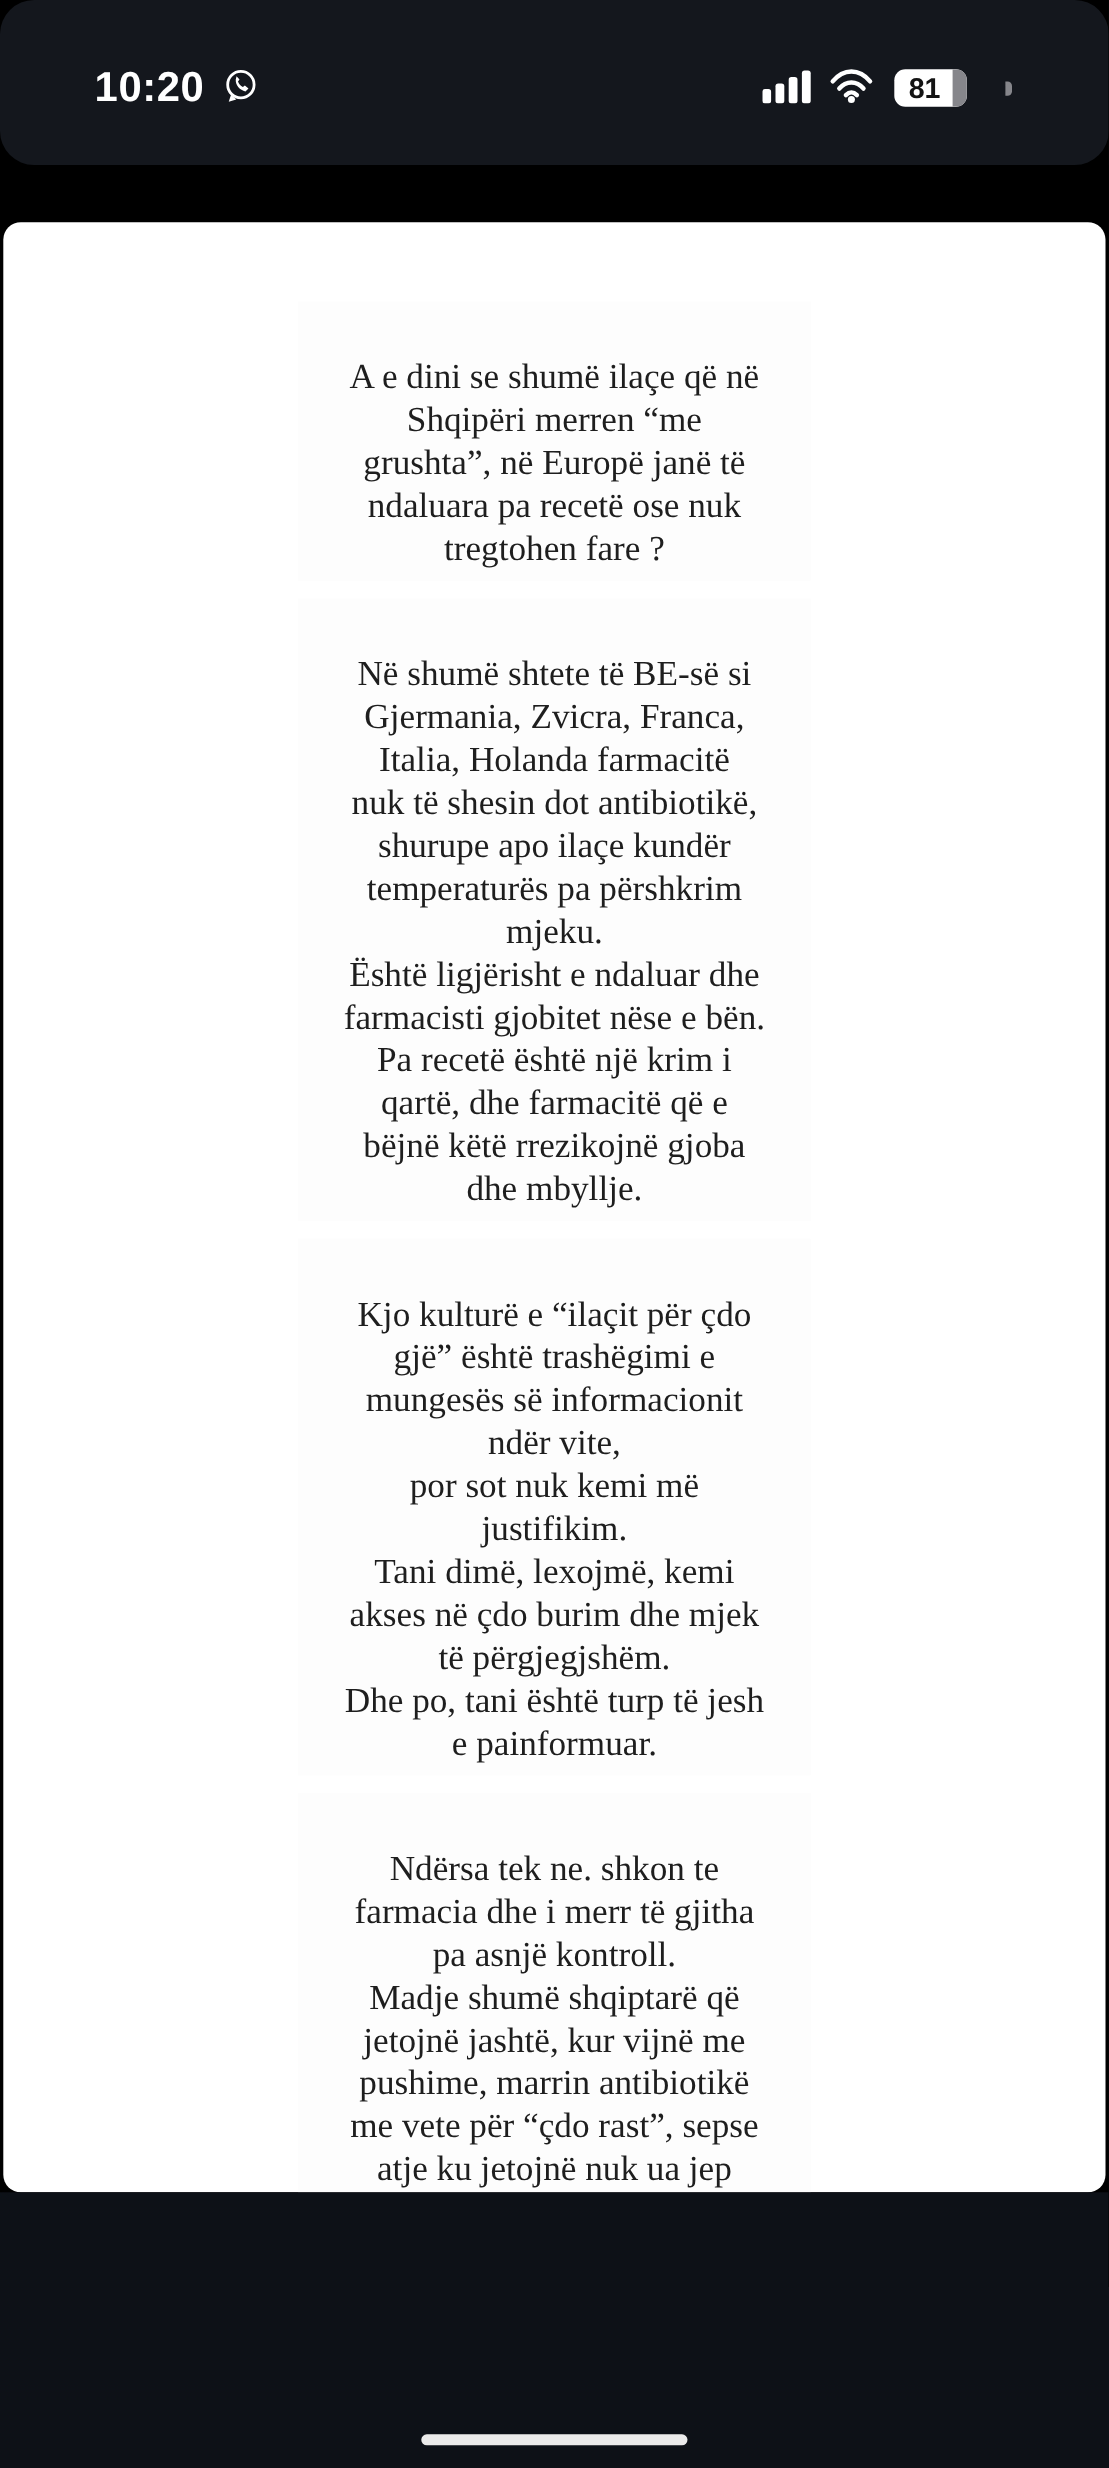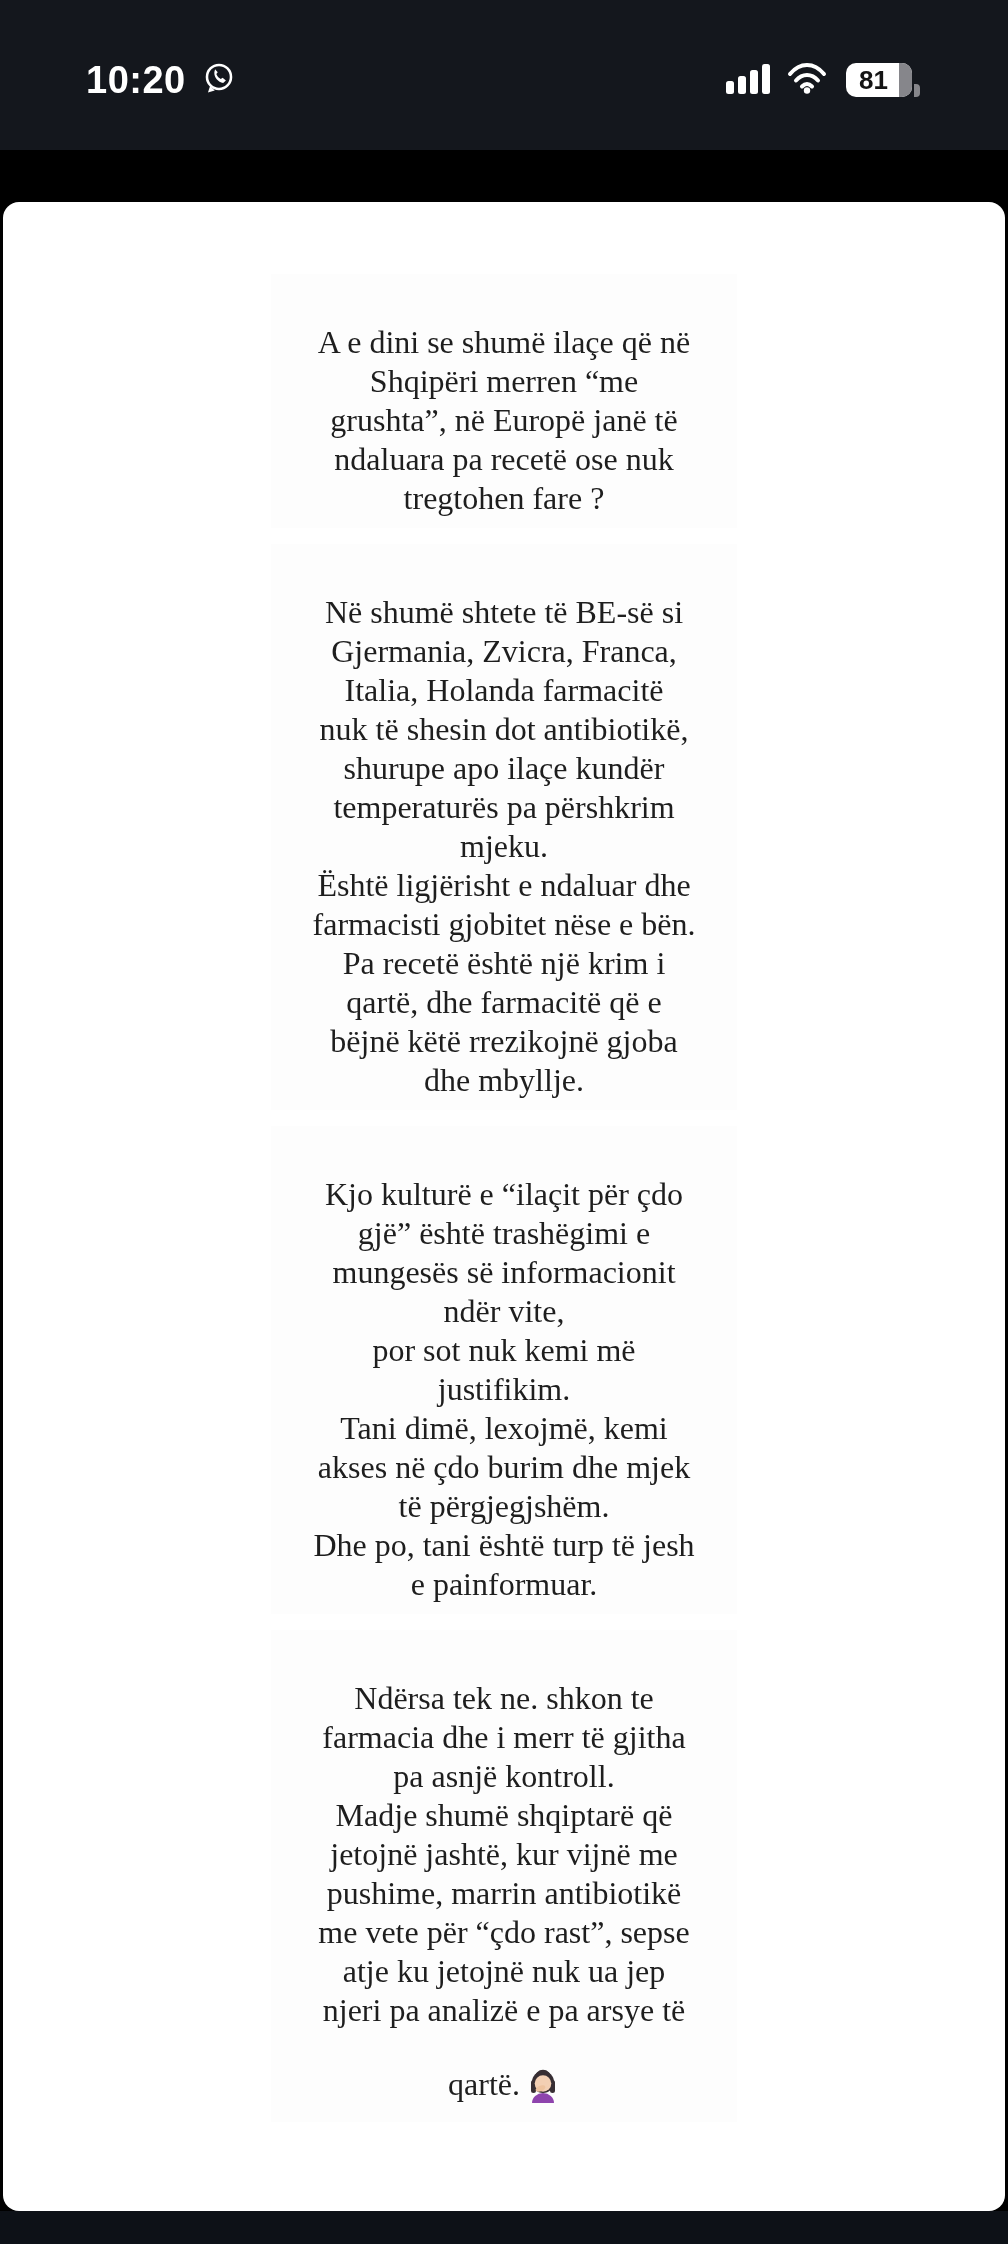--- a/index.html
+++ b/index.html
@@ -13,30 +13,31 @@
   }
   
   .status-bar {
     height: 150px;
     background: #14171d;
     display: flex;
     align-items: center;
     justify-content: space-between;
     padding: 10px 88px 0 86px;
     box-sizing: border-box;
+    border-radius: 31px;
   }
   .sb-left { display: flex; align-items: center; gap: 16px; }
   .sb-time {
     color: #ffffff;
     font-size: 38px;
     font-weight: 700;
     letter-spacing: 0.5px;
   }
   .sb-right { display: flex; align-items: center; gap: 14px; }
-  .battery-wrap { display: flex; align-items: flex-end; margin-left: 4px; }
+  .battery-wrap { display: flex; align-items: center; margin-left: 4px; gap: 33px; }
   .battery {
     position: relative;
     width: 66px; height: 34px;
     border-radius: 10px;
     background: #ffffff;
     overflow: hidden;
   }
   .batt-rest {
     position: absolute; top: 0; right: 0;
     width: 13px; height: 100%;
@@ -52,21 +53,21 @@
     width: 6px; height: 13px;
     margin-left: 2px;
     border-radius: 0 4px 4px 0;
     background: #86868b;
   }
   
   .letterbox-band { height: 52px; background: #000000; }
   
   .card {
     margin: 0 3px;
-    height: 2009px;
+    height: 1791px;
     background: #ffffff;
     border-radius: 16px;
     overflow: hidden;
     box-sizing: border-box;
   }
   .para {
     width: 462px;
     margin: 16px auto 0;
     padding: 10px 2px;
     background: #fdfdfd;

